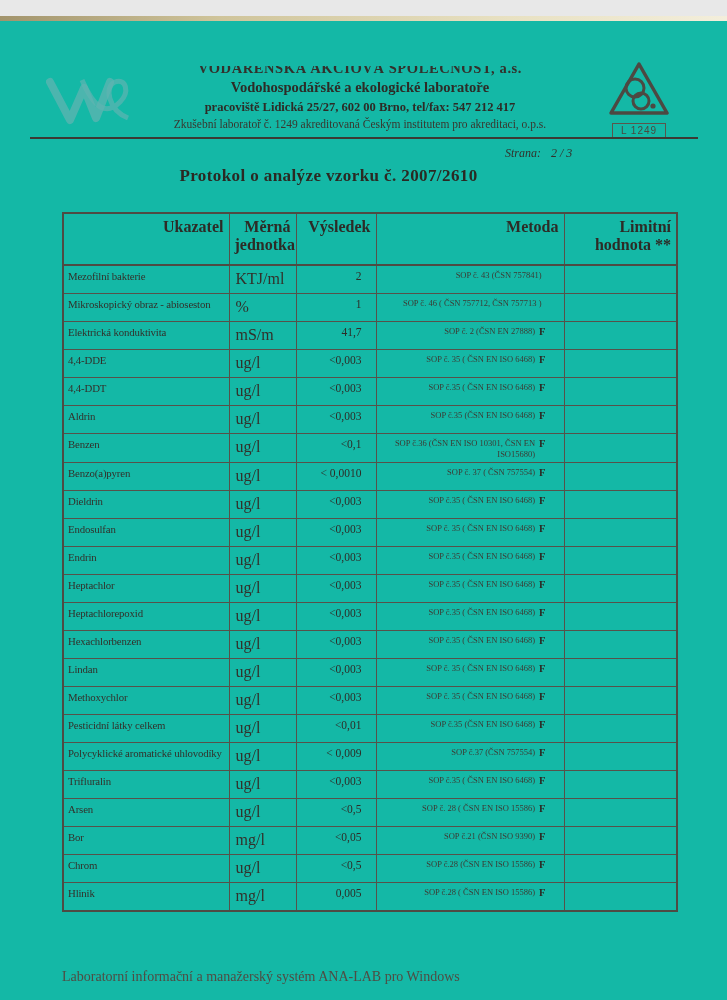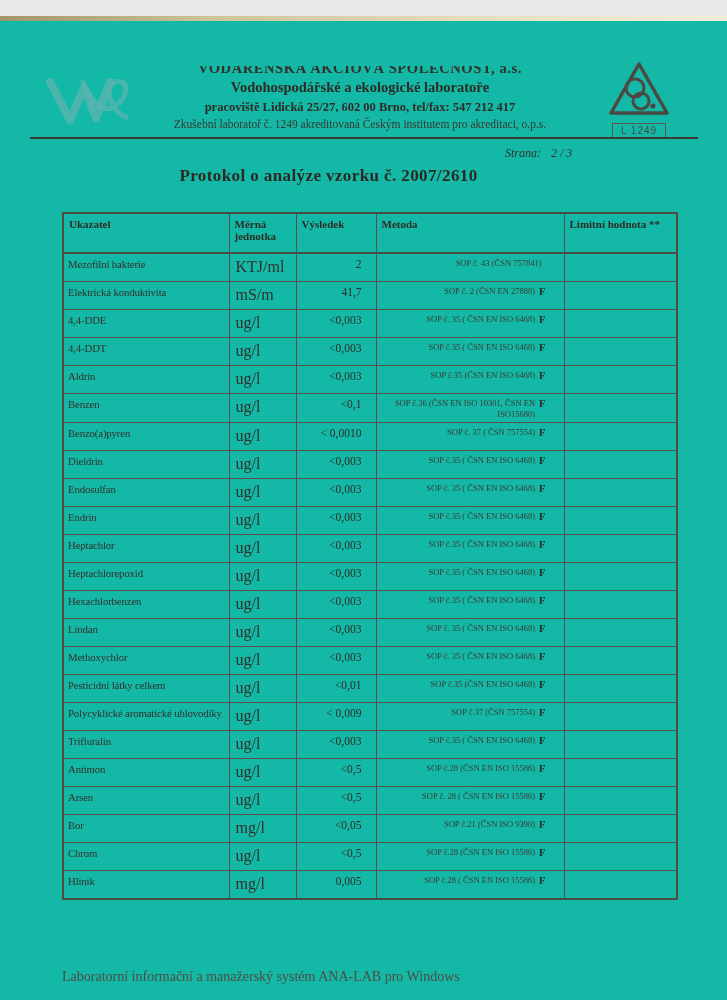--- a/index.html
+++ b/index.html
@@ -44,22 +44,22 @@
     position:absolute;left:62px;top:196px;width:614px;
     border-collapse:collapse;table-layout:fixed;
     border:2px solid #4e4b43;
   }
   table.results th,table.results td{
     border:1px solid #56524a;
     vertical-align:top;
     overflow:hidden;
   }
   table.results thead th{
-    font-size:11px;font-weight:bold;color:#2d2b26;
-    padding:4px 5px 10px 5px;text-align:left;height:34px;box-sizing:border-box;
+    font-size:16px;font-weight:bold;color:#2d2b26;
+    padding:4px 5px 10px 5px;text-align:right;height:34px;box-sizing:border-box;
     border-bottom:2px solid #4e4b43;
   }
   th.th-vysledek,th.th-limit{text-align:center;}
   table.results td{height:28px;box-sizing:border-box;}
   .c-ukazatel{font-size:10.8px;letter-spacing:-0.15px;padding:4px 2px 2px 4px;white-space:nowrap;color:#33302a;}
   .c-jednotka{font-size:16px;padding:4px 2px 2px 6px;color:#33302a;}
   .c-vysledek{font-size:11.5px;padding:4px 14px 2px 2px;text-align:right;color:#2e2c27;}
   .c-metoda{padding:4px 6px 2px 6px;text-align:right;}
   .c-metoda .inner{display:flex;justify-content:space-between;align-items:flex-start;gap:4px;}
   .m-text{font-size:8.5px;color:#3d3a33;line-height:1.35;flex:1;}
@@ -131,20 +131,32 @@
           <td class="c-vysledek"><span>2</span></td>
           <td class="c-metoda">
             <div class="inner">
               <span class="m-text">SOP č. 43  (ČSN 757841)</span>
               <span class="m-flag"></span>
             </div>
           </td>
           <td class="c-limit"><span></span></td>
         </tr>
         <tr>
+          <td class="c-ukazatel"><span>Mikroskopický obraz - abioseston</span></td>
+          <td class="c-jednotka"><span>%</span></td>
+          <td class="c-vysledek"><span>1</span></td>
+          <td class="c-metoda">
+            <div class="inner">
+              <span class="m-text">SOP č. 46 ( ČSN 757712, ČSN 757713 )</span>
+              <span class="m-flag"></span>
+            </div>
+          </td>
+          <td class="c-limit"><span></span></td>
+        </tr>
+        <tr>
           <td class="c-ukazatel"><span>Elektrická konduktivita</span></td>
           <td class="c-jednotka"><span>mS/m</span></td>
           <td class="c-vysledek"><span>41,7</span></td>
           <td class="c-metoda">
             <div class="inner">
               <span class="m-text">SOP č. 2  (ČSN EN 27888)</span>
               <span class="m-flag">F</span>
             </div>
           </td>
           <td class="c-limit"><span></span></td>
@@ -335,32 +347,20 @@
           <td class="c-vysledek"><span>&lt;0,003</span></td>
           <td class="c-metoda">
             <div class="inner">
               <span class="m-text">SOP č.35 ( ČSN EN ISO 6468)</span>
               <span class="m-flag">F</span>
             </div>
           </td>
           <td class="c-limit"><span></span></td>
         </tr>
         <tr>
-          <td class="c-ukazatel"><span>Antimon</span></td>
-          <td class="c-jednotka"><span>ug/l</span></td>
-          <td class="c-vysledek"><span>&lt;0,5</span></td>
-          <td class="c-metoda">
-            <div class="inner">
-              <span class="m-text">SOP č.28 (ČSN EN ISO 15586)</span>
-              <span class="m-flag">F</span>
-            </div>
-          </td>
-          <td class="c-limit"><span></span></td>
-        </tr>
-        <tr>
           <td class="c-ukazatel"><span>Arsen</span></td>
           <td class="c-jednotka"><span>ug/l</span></td>
           <td class="c-vysledek"><span>&lt;0,5</span></td>
           <td class="c-metoda">
             <div class="inner">
               <span class="m-text">SOP č. 28 ( ČSN EN ISO 15586)</span>
               <span class="m-flag">F</span>
             </div>
           </td>
           <td class="c-limit"><span></span></td>

